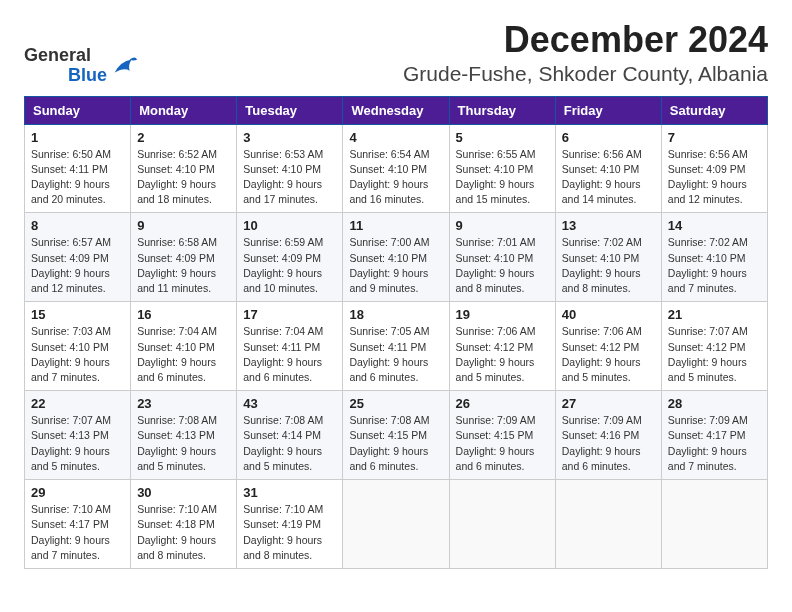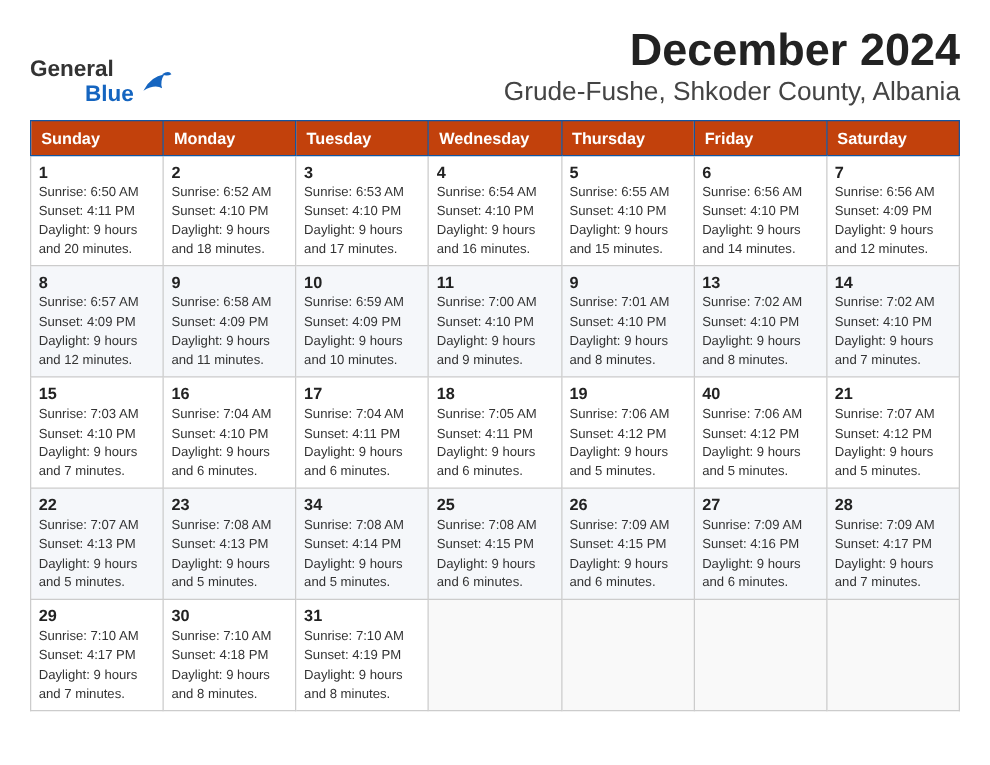--- a/index.html
+++ b/index.html
@@ -46,21 +46,21 @@
       color: #444;
       margin-top: 2px;
     }
     .calendar {
       width: 100%;
       border-collapse: collapse;
       margin-top: 10px;
       font-size: 11px;
     }
     .calendar th {
-      background: #c2410c;
+      background: #4c1d95;
       color: #fff;
       text-align: left;
       padding: 6px 8px;
       font-size: 13px;
       font-weight: bold;
       border: 1px solid #1255a0;
     }
     .calendar td {
       vertical-align: top;
       border: 1px solid #ccc;
@@ -217,21 +217,21 @@
       <tr>
         <td>
           <span class="day-number">22</span>
           <div class="day-info">Sunrise: 7:07 AM<br>Sunset: 4:13 PM<br>Daylight: 9 hours<br>and 5 minutes.</div>
         </td>
         <td>
           <span class="day-number">23</span>
           <div class="day-info">Sunrise: 7:08 AM<br>Sunset: 4:13 PM<br>Daylight: 9 hours<br>and 5 minutes.</div>
         </td>
         <td>
-          <span class="day-number">34</span>
+          <span class="day-number">43</span>
           <div class="day-info">Sunrise: 7:08 AM<br>Sunset: 4:14 PM<br>Daylight: 9 hours<br>and 5 minutes.</div>
         </td>
         <td>
           <span class="day-number">25</span>
           <div class="day-info">Sunrise: 7:08 AM<br>Sunset: 4:15 PM<br>Daylight: 9 hours<br>and 6 minutes.</div>
         </td>
         <td>
           <span class="day-number">26</span>
           <div class="day-info">Sunrise: 7:09 AM<br>Sunset: 4:15 PM<br>Daylight: 9 hours<br>and 6 minutes.</div>
         </td>

